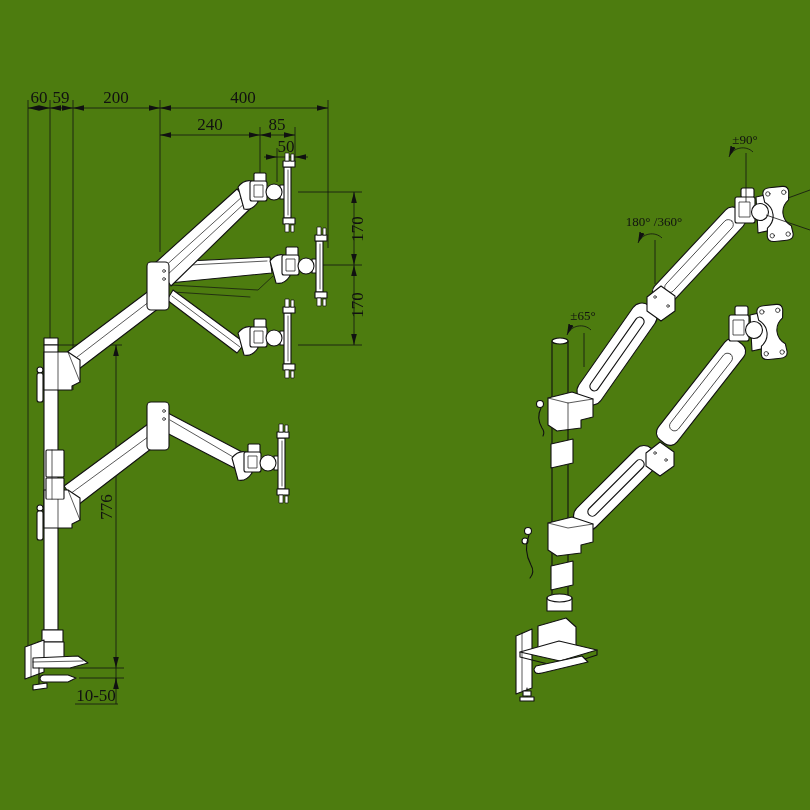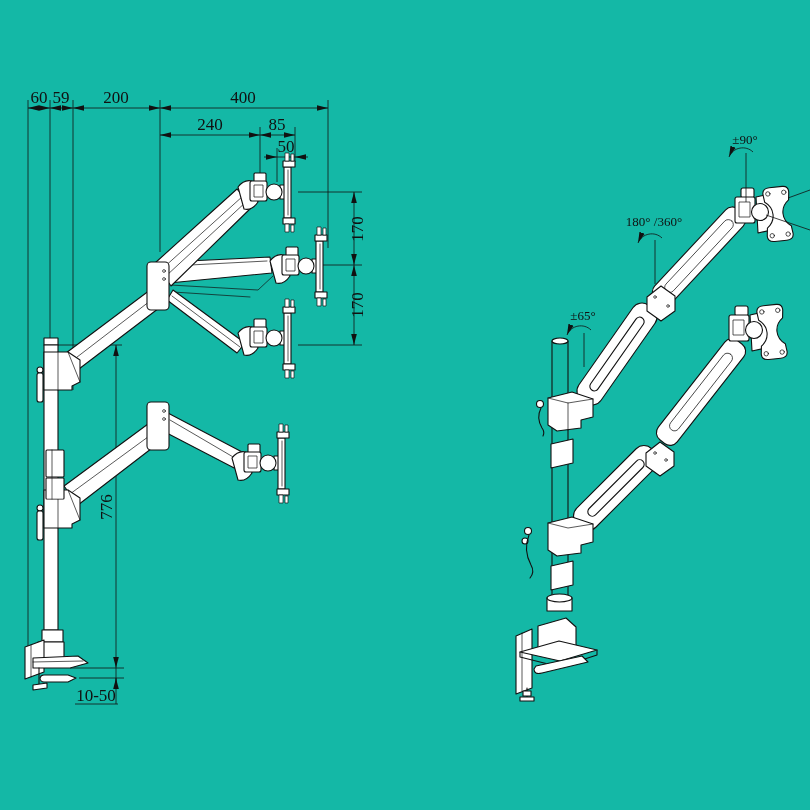--- a/index.html
+++ b/index.html
@@ -1,16 +1,16 @@
 <!DOCTYPE html>
 <html><head>
 <meta charset="utf-8">
 <style>
   html,body{margin:0;padding:0;background:#fff;}
-  #stage{width:810px;height:810px;background:#14b8a6;position:relative;font-family:"Liberation Serif","DejaVu Serif",serif;}
+  #stage{width:810px;height:810px;background:#4d7c0f;position:relative;font-family:"Liberation Serif","DejaVu Serif",serif;}
   svg{display:block}
   .ln{fill:none;stroke:#111;stroke-width:1.1;stroke-linejoin:round;stroke-linecap:round}
   .wf{fill:#ffffff;stroke:#111;stroke-width:1.1;stroke-linejoin:round}
   .th{stroke-width:0.7}
   .dim{stroke:#111;stroke-width:0.8;fill:none}
   text.dm{font-family:"Liberation Serif","DejaVu Serif",serif;font-size:17px;fill:#111}
   text.an{font-family:"Liberation Serif","DejaVu Serif",serif;font-size:13px;fill:#111}
 </style>
 </head>
 <body>

